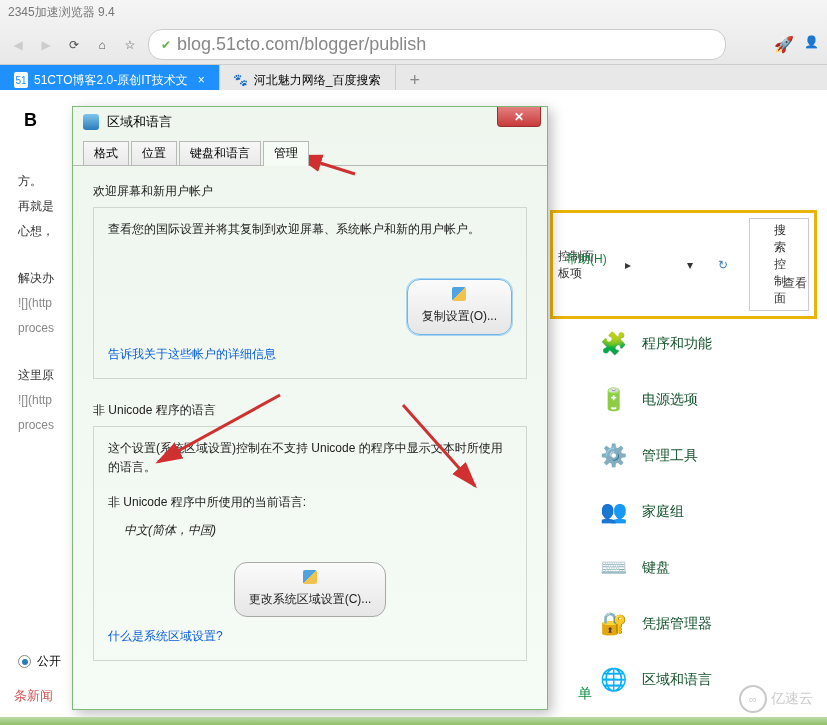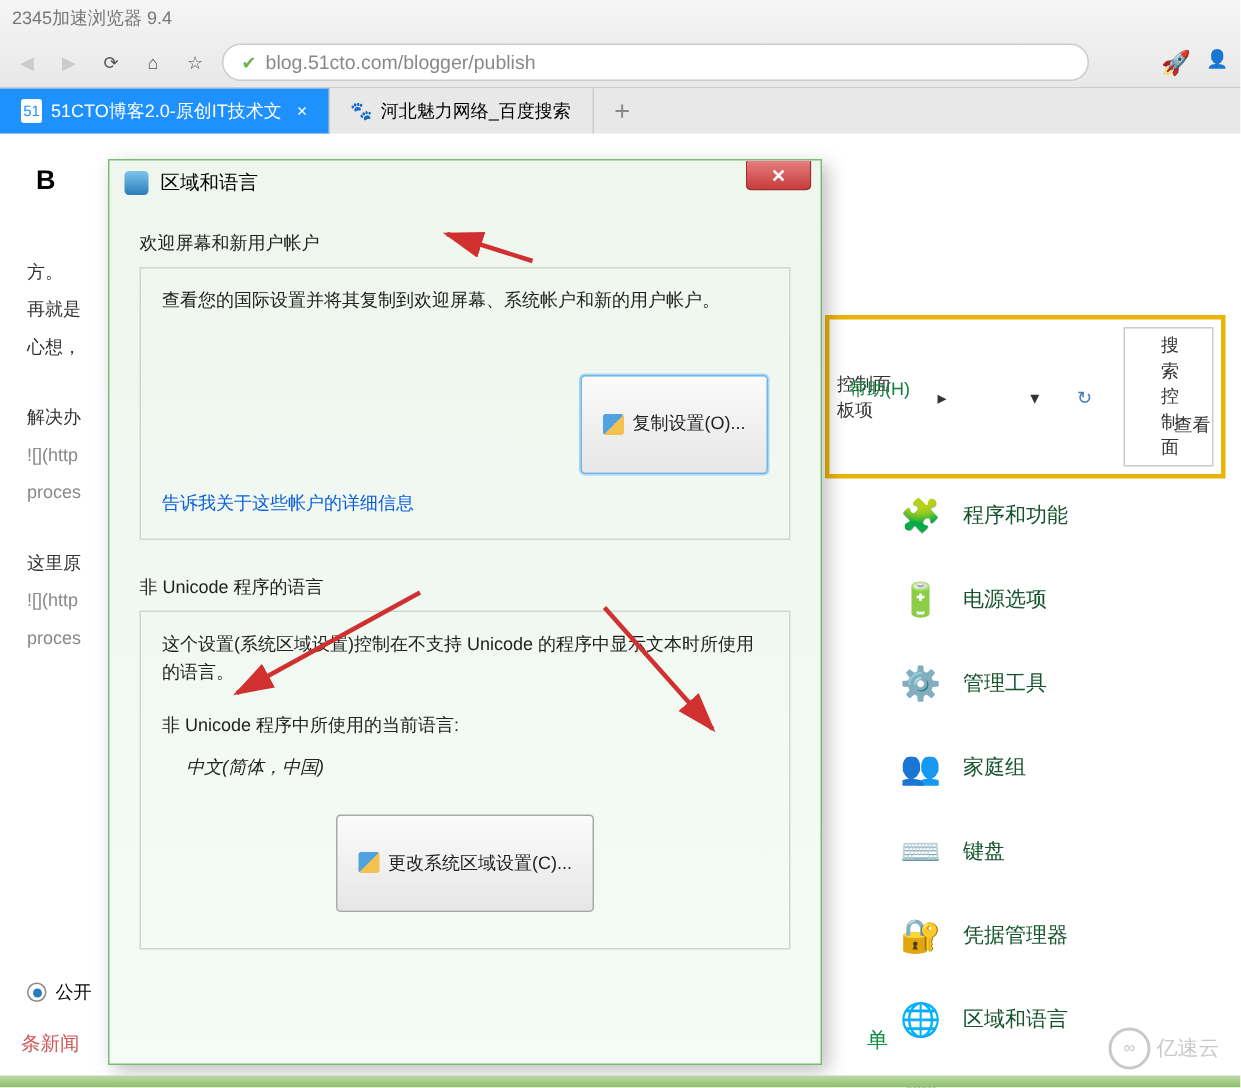--- a/index.html
+++ b/index.html
@@ -5,21 +5,21 @@
     * { margin: 0; padding: 0; box-sizing: border-box; font-family: "Microsoft YaHei", Arial, sans-serif; }
     body { width: 827px; height: 725px; background: #fff; position: relative; overflow: hidden; font-size: 12px; }
     
     
     .browser-chrome { background: linear-gradient(#f5f5f5, #e8e8e8); border-bottom: 1px solid #ccc; }
     .browser-title { padding: 4px 8px; color: #777; font-size: 12px; }
     .browser-toolbar { display: flex; align-items: center; padding: 4px 8px; gap: 8px; }
     .nav-btn { width: 20px; height: 20px; display: flex; align-items: center; justify-content: center; color: #555; cursor: pointer; }
     .nav-btn.disabled { color: #ccc; }
     .url-bar { flex: 1; border: 1px solid #ccc; border-radius: 14px; padding: 4px 12px; background: #fff; display: flex; align-items: center; gap: 6px; margin-right: 40px; }
-    .url-text { color: #888; font-size: 13px; }
+    .url-text { color: #888; font-size: 18px; }
     .lock-icon { color: #6ab04c; }
     .browser-right { display: flex; gap: 10px; }
     .rocket-icon { color: #ff9800; font-size: 16px; }
     
     
     .tabs-bar { display: flex; background: #e8e8e8; height: 30px; }
     .tab { display: flex; align-items: center; padding: 0 14px; gap: 6px; border-right: 1px solid #ccc; }
     .tab.active { background: #1e90ff; color: #fff; }
     .tab-icon { width: 14px; height: 14px; display: flex; align-items: center; justify-content: center; }
     .tab-close { margin-left: 4px; cursor: pointer; }
@@ -54,21 +54,21 @@
     .dialog-close { position: absolute; top: 0; right: 6px; width: 44px; height: 20px; background: linear-gradient(#e57f7f, #c83b3b); border: 1px solid #993030; border-top: none; border-radius: 0 0 4px 4px; color: #fff; display: flex; align-items: center; justify-content: center; cursor: pointer; font-weight: bold; }
     
     .dialog-tabs { display: flex; padding: 4px 10px 0 10px; gap: 2px; border-bottom: 1px solid #b8b8b8; }
     .dlg-tab { padding: 3px 10px; border: 1px solid #b8b8b8; border-bottom: none; background: linear-gradient(#f7f7f7, #e9e9e9); cursor: pointer; font-size: 12px; position: relative; }
     .dlg-tab.active { background: #f5fbf5; z-index: 2; }
     .dlg-tab.active::after { content: ""; position: absolute; left: 0; right: 0; bottom: -1px; height: 2px; background: #f5fbf5; }
     
     .dialog-body { padding: 16px 20px; color: #222; line-height: 1.6; }
     .fieldset { border: 1px solid #cfd8cf; padding: 12px 14px 14px 14px; margin-top: 6px; position: relative; }
     .section-wrap { margin-bottom: 18px; }
-    .btn { display: inline-flex; align-items: center; gap: 6px; padding: 22px 14px; border: 1px solid #a8a8a8; background: linear-gradient(#fbfbfb, #e6e6e6); border-radius: 3px; cursor: pointer; font-size: 12px; }
+    .btn { display: inline-flex; align-items: center; gap: 6px; padding: 7px 14px; border: 1px solid #a8a8a8; background: linear-gradient(#fbfbfb, #e6e6e6); border-radius: 13px; cursor: pointer; font-size: 12px; flex-direction: column; }
     .btn.highlighted { border: 1px solid #6fb5e8; box-shadow: 0 0 0 1px #a8d5f5; }
     .shield { width: 14px; height: 14px; background: linear-gradient(135deg,#4fa3e0 50%,#f2c14e 50%); border-radius: 2px; display: inline-block; }
     .btn-row-right { display: flex; justify-content: flex-end; margin: 10px 0; }
     .link { color: #0a5edb; cursor: pointer; }
     .indent { padding-left: 16px; }
     
     .dialog-footer { position: absolute; bottom: 8px; right: 12px; display: flex; gap: 8px; }
     .foot-btn { width: 82px; text-align: center; }
     
     
@@ -183,20 +183,26 @@
   <div class="side-extra">单</div>
 </div>
 
 <div class="dialog">
   <div class="dialog-title">
     <span class="dialog-title-icon"></span>
     <span class="dialog-title-text">区域和语言</span>
   </div>
   <div class="dialog-close">✕</div>
 
+  <div class="dialog-tabs">
+    <div class="dlg-tab">格式</div>
+    <div class="dlg-tab">位置</div>
+    <div class="dlg-tab">键盘和语言</div>
+    <div class="dlg-tab active">管理</div>
+  </div>
 
   <div class="dialog-body">
     <div class="section-wrap">
       <div style="margin-bottom:6px;">欢迎屏幕和新用户帐户</div>
       <div class="fieldset">
         <div>查看您的国际设置并将其复制到欢迎屏幕、系统帐户和新的用户帐户。</div>
         <div class="btn-row-right" style="margin-top:40px;">
           <div class="btn highlighted">
             <span class="shield"></span>
             <span>复制设置(O)...</span>
@@ -211,20 +217,21 @@
       <div class="fieldset">
         <div>这个设置(系统区域设置)控制在不支持 Unicode 的程序中显示文本时所使用的语言。</div>
         <div style="margin-top:16px;">非 Unicode 程序中所使用的当前语言:</div>
         <div class="indent" style="margin-top:8px;font-style:italic;">中文(简体，中国)</div>
         <div class="btn-row-right" style="margin-top:22px;justify-content:center;">
           <div class="btn">
             <span class="shield"></span>
             <span>更改系统区域设置(C)...</span>
           </div>
         </div>
+        <div class="link" style="margin-top:6px;">什么是系统区域设置?</div>
       </div>
     </div>
   </div>
 
 </div>
 
 <div class="arrow" style="top:152px;left:290px;">
   <svg width="70" height="30">
       <defs>
         <marker id="ah1" markerWidth="10" markerHeight="10" refX="8" refY="3" orient="auto">

